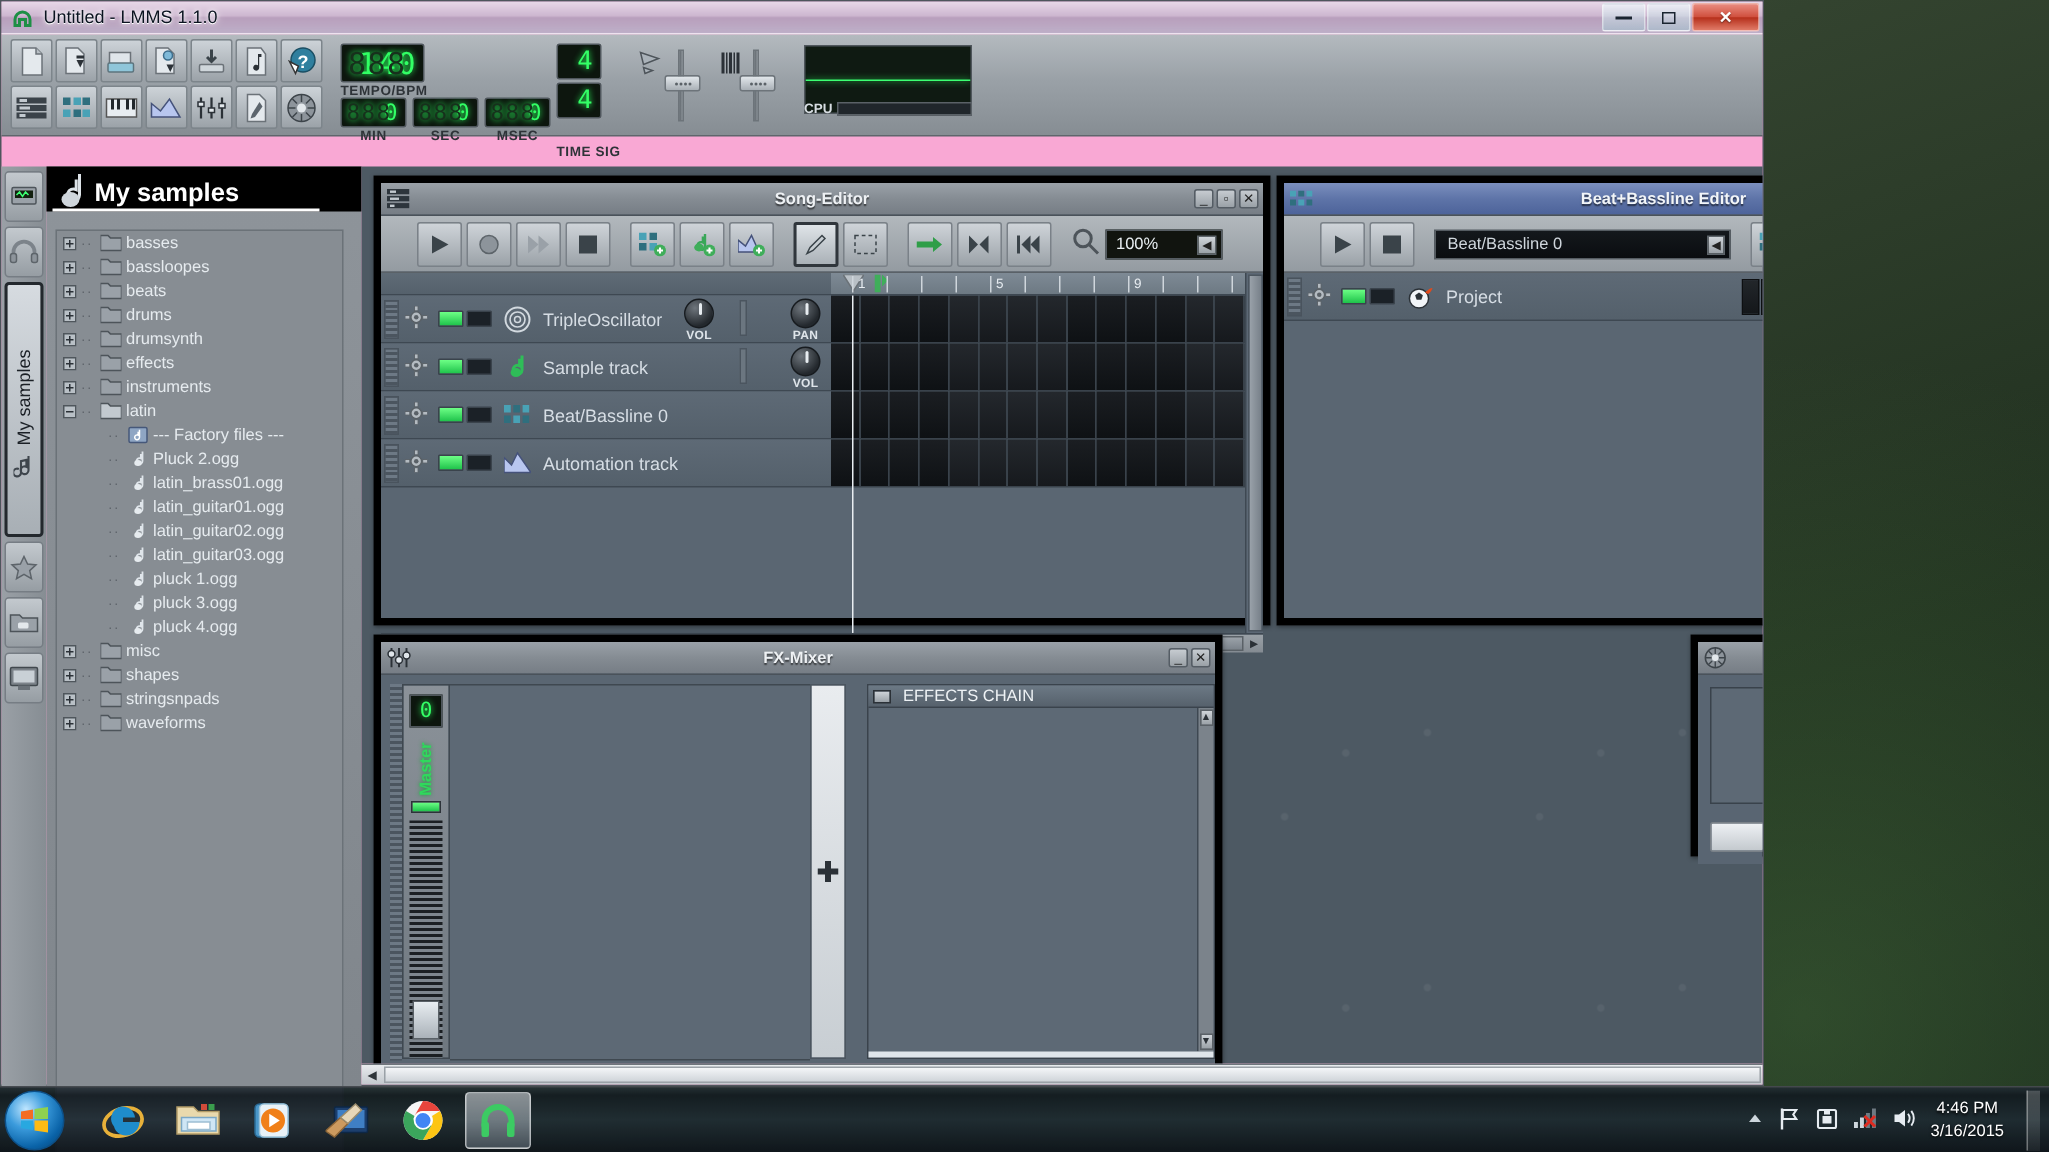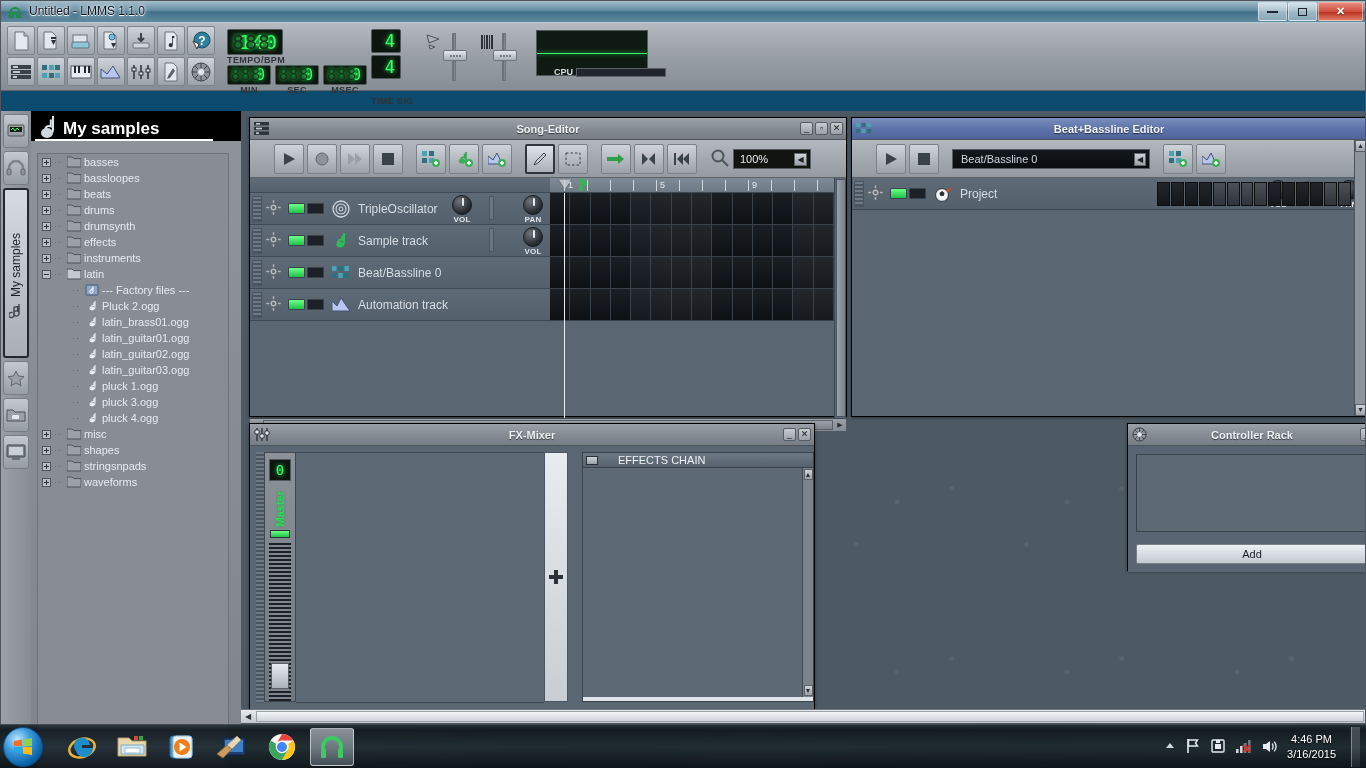--- a/index.html
+++ b/index.html
@@ -12,22 +12,22 @@
   #desktop {
     position: absolute; inset: 0;
     background:
       radial-gradient(circle at 18% 92%, rgba(120,160,90,.55) 0%, rgba(40,60,35,0) 30%),
       radial-gradient(circle at 55% 96%, rgba(90,130,70,.45) 0%, rgba(30,50,30,0) 28%),
       radial-gradient(circle at 88% 88%, rgba(70,110,60,.5) 0%, rgba(25,45,28,0) 32%),
       radial-gradient(ellipse at 30% 10%, rgba(80,110,75,.6) 0%, rgba(25,40,28,0) 45%),
       linear-gradient(160deg,#4a5a46 0%,#33432f 35%,#20301f 70%,#16241a 100%);
   }
   
-  #lmms-window { position:absolute; left:0; top:0; width:1366px; height:724px;
-    background:#0c4a6e; border:1px solid #4e555c; }
+  #lmms-window { position:absolute; left:0; top:0; width:1176px; height:724px;
+    background:#f9a8d4; border:1px solid #4e555c; }
   
   #titlebar { position:relative; height:22px;
     background:linear-gradient(180deg, rgba(225,235,240,.72) 0%, rgba(170,195,205,.55) 45%,
       rgba(120,150,165,.5) 52%, rgba(150,180,192,.6) 100%);
     border-bottom:1px solid rgba(255,255,255,.25); }
   #titlebar .tb-icon { position:absolute; left:6px; top:3px; width:16px; height:16px; }
   #titlebar .tb-title { position:absolute; left:28px; top:3px; font-size:12px; color:#0b1320;
     text-shadow:0 0 3px #fff,0 0 6px #fff,0 1px 0 #fff; white-space:nowrap; }
   .tb-btns { position:absolute; right:2px; top:1px; display:flex; gap:1px; }
   .tb-btn { width:29px; height:19px; display:flex; align-items:center; justify-content:center;
@@ -117,21 +117,21 @@
       radial-gradient(circle at 86% 30%, #fff 0 2px, transparent 3px);
     background-size:170px 170px; }
   #ws-hscroll { position:absolute; left:240px; right:0; bottom:0; height:14px;
     background:linear-gradient(180deg,#e8ebee,#c3c8cd); border-top:1px solid #6f767c;
     display:flex; align-items:center; }
   #ws-hscroll .arrow { width:14px; text-align:center; color:#2e3439; font-size:8px; }
   #ws-hscroll .thumb { flex:1; height:11px; margin:0 1px;
     background:linear-gradient(180deg,#f4f6f8,#cfd4d9); border:1px solid #9aa1a7; }
 
   
-  .mdi { position:absolute; background:#5a6672; border:1px solid #000000;
+  .mdi { position:absolute; background:#5a6672; border:5px solid #000000;
     box-shadow:0 1px 3px rgba(0,0,0,.4); }
   .mdi-tb { height:22px; display:flex; align-items:center; position:relative;
     background:linear-gradient(180deg,#9aa1a8 0%,#858c93 50%,#767d85 100%);
     border-bottom:1px solid #4a525a; }
   .mdi-tb.active { background:linear-gradient(180deg,#7b8fbe 0%,#5e74a8 50%,#4d639a 100%); }
   .mdi-tb .mdi-ico { width:18px; margin-left:4px; display:flex; align-items:center; }
   .mdi-tb .mdi-title { position:absolute; left:0; right:0; text-align:center;
     font-size:11px; font-weight:bold; color:#f2f5f8; text-shadow:0 1px 1px rgba(0,0,0,.6);
     pointer-events:none; }
   .mdi-tb.inactive .mdi-title { color:#eef1f4; }
@@ -222,21 +222,21 @@
   .fx-led { width:20px; height:8px; border:1px solid #2d3339;
     background:linear-gradient(180deg,#6dff86,#1ec24a); margin-top:4px; }
   .fader { width:22px; flex:1; margin-top:5px; position:relative;
     background-image:repeating-linear-gradient(180deg,#1b1f23 0 2px,#7e868e 2px 4px); }
   .fader .handle { position:absolute; left:2px; width:18px; height:26px;
     background:linear-gradient(180deg,#e8edf1,#aab2b9); border:1px solid #5a6167; }
   .fx-addcol { width:24px; background:linear-gradient(180deg,#e9ecef,#c8ced3);
     border:1px solid #4b555f; display:flex; align-items:center; justify-content:center; }
   .fx-chain { background:#5d6975; border:1px solid #3a434c; }
   .fx-chain-hdr { height:15px; background:linear-gradient(180deg,#6c7985,#56616c);
-    border-bottom:1px solid #3a434c; display:flex; align-items:center; gap:20px; padding-left:3px; }
+    border-bottom:1px solid #3a434c; display:flex; align-items:center; gap:8px; padding-left:3px; }
   .fx-chain-hdr .chk { width:12px; height:9px; border:1px solid #2b3137;
     background:linear-gradient(180deg,#cfd4d9,#9aa1a7); }
   .fx-chain-hdr span { font-size:11px; color:#eef2f5; }
 
   
   .ctrl-body { background:#596572; padding:8px; }
   .ctrl-list { height:78px; background:#5d6975; border:1px solid #39424b; }
   .btn-wide { height:20px; margin-top:12px; border:1px solid #7a8188; border-radius:2px;
     background:linear-gradient(180deg,#eef1f4,#c3c9ce); display:flex; align-items:center;
     justify-content:center; font-size:11px; color:#1b2026; }
@@ -472,21 +472,21 @@
             <i></i>
             <i></i>
           </div>
         </div>
     </div>
 
     <div style="position:absolute;left:535px;top:7px;">
       <div id="cpu-scope">
           <div class="line"></div>
         </div>
-      <div style="display:flex;align-items:flex-end;gap:3px;margin-top:-9px;position:relative;z-index:2;padding-left:18px;">
+      <div style="display:flex;align-items:flex-end;gap:3px;margin-top:-9px;position:relative;z-index:2;">
         <span style="font-size:9px;color:#d7dde2;font-weight:bold;">CPU</span>
         <div id="cpu-bar" style="width:90px;"></div>
       </div>
     </div>
   </div>
 
   <div id="siderail">
     <div class="rail-tab icononly">
       <svg width="18" height="16">
           <rect x="1" y="2" width="16" height="11" rx="1" fill="#9aa1a8" stroke="#4d545a"></rect>

